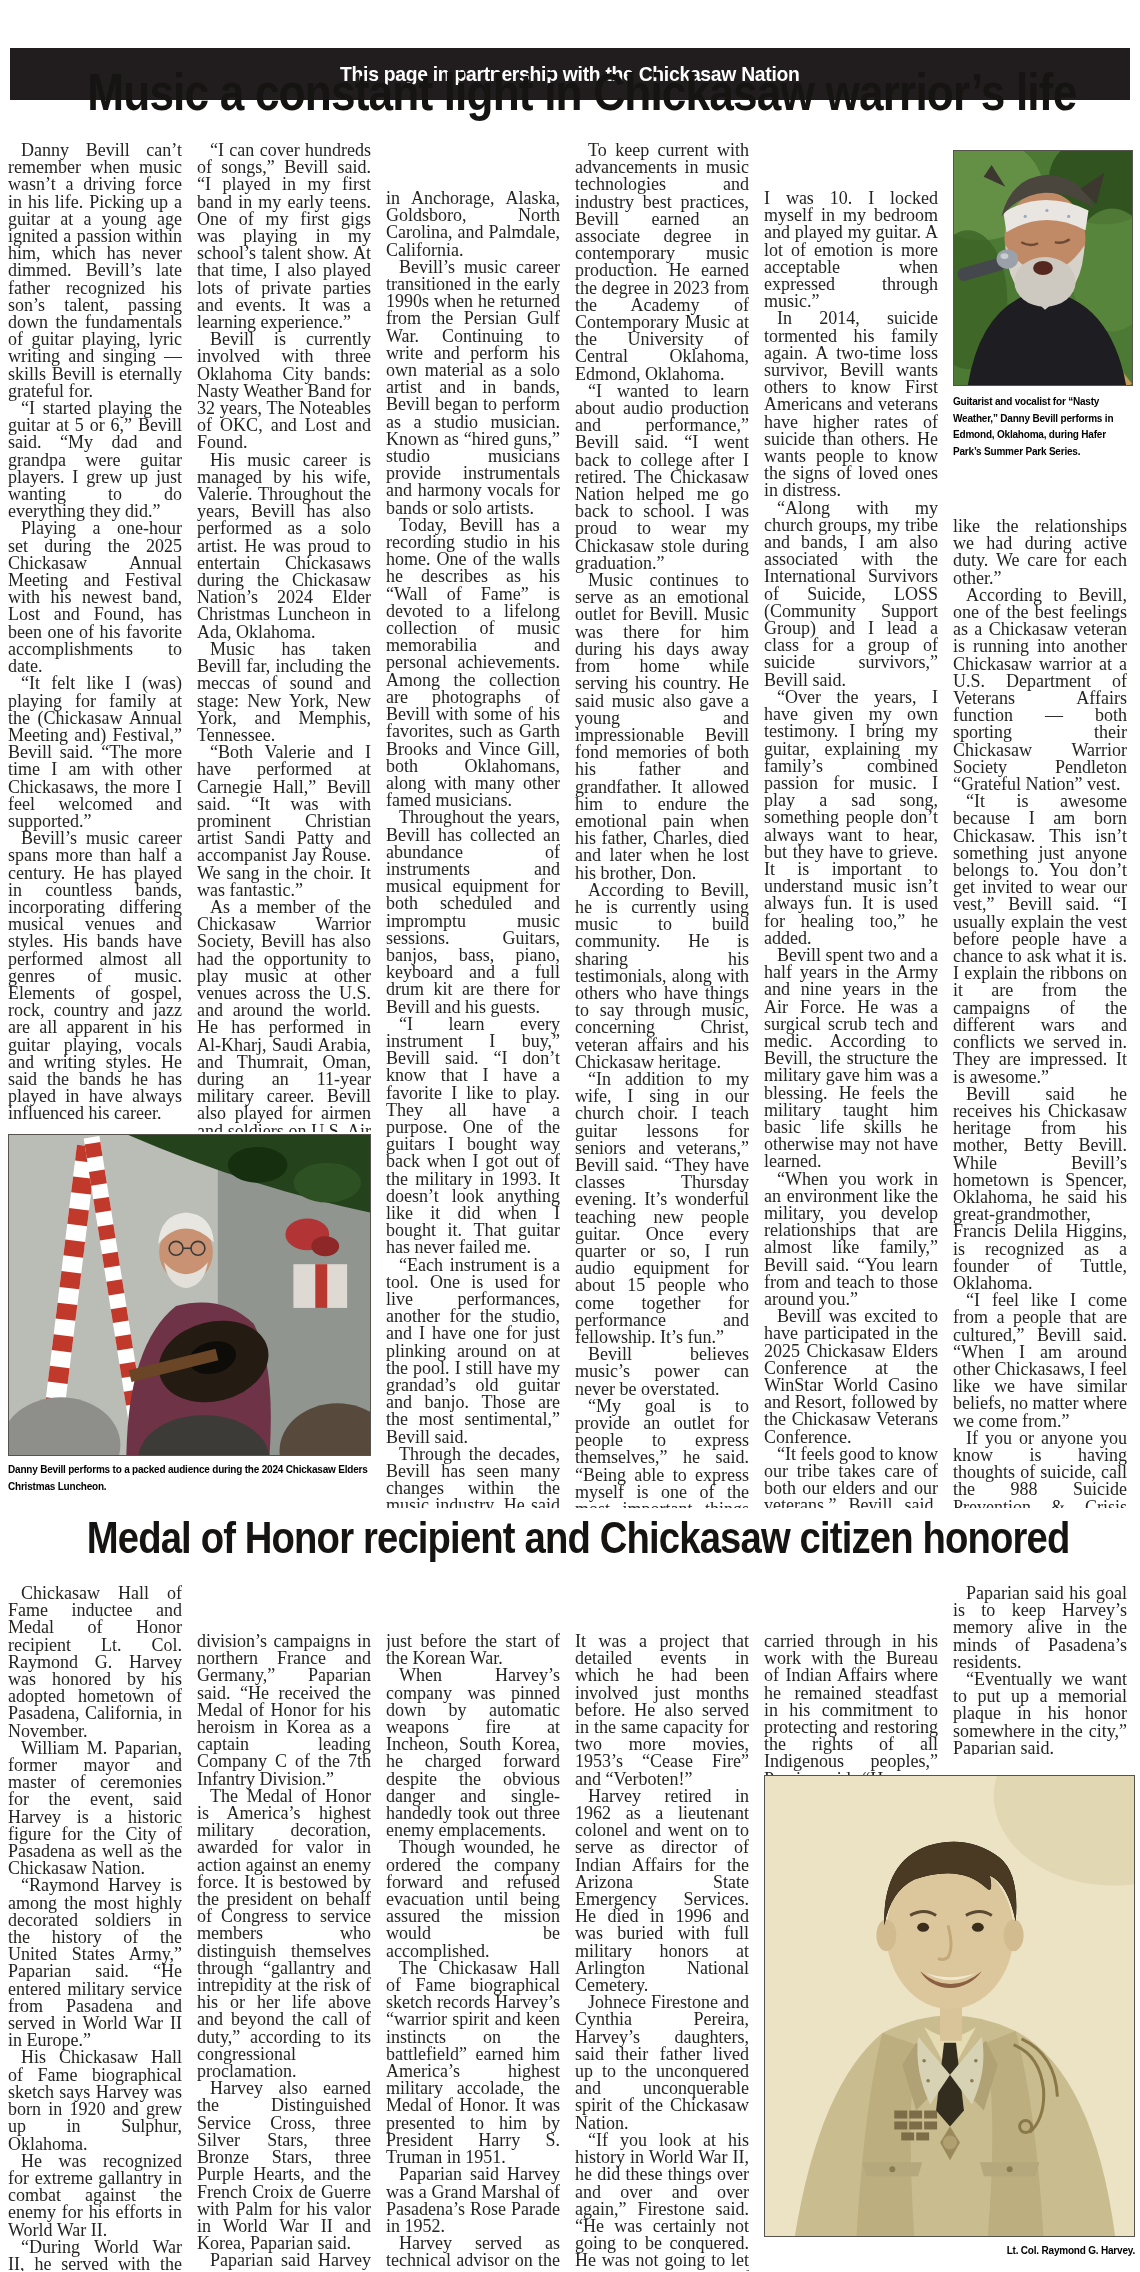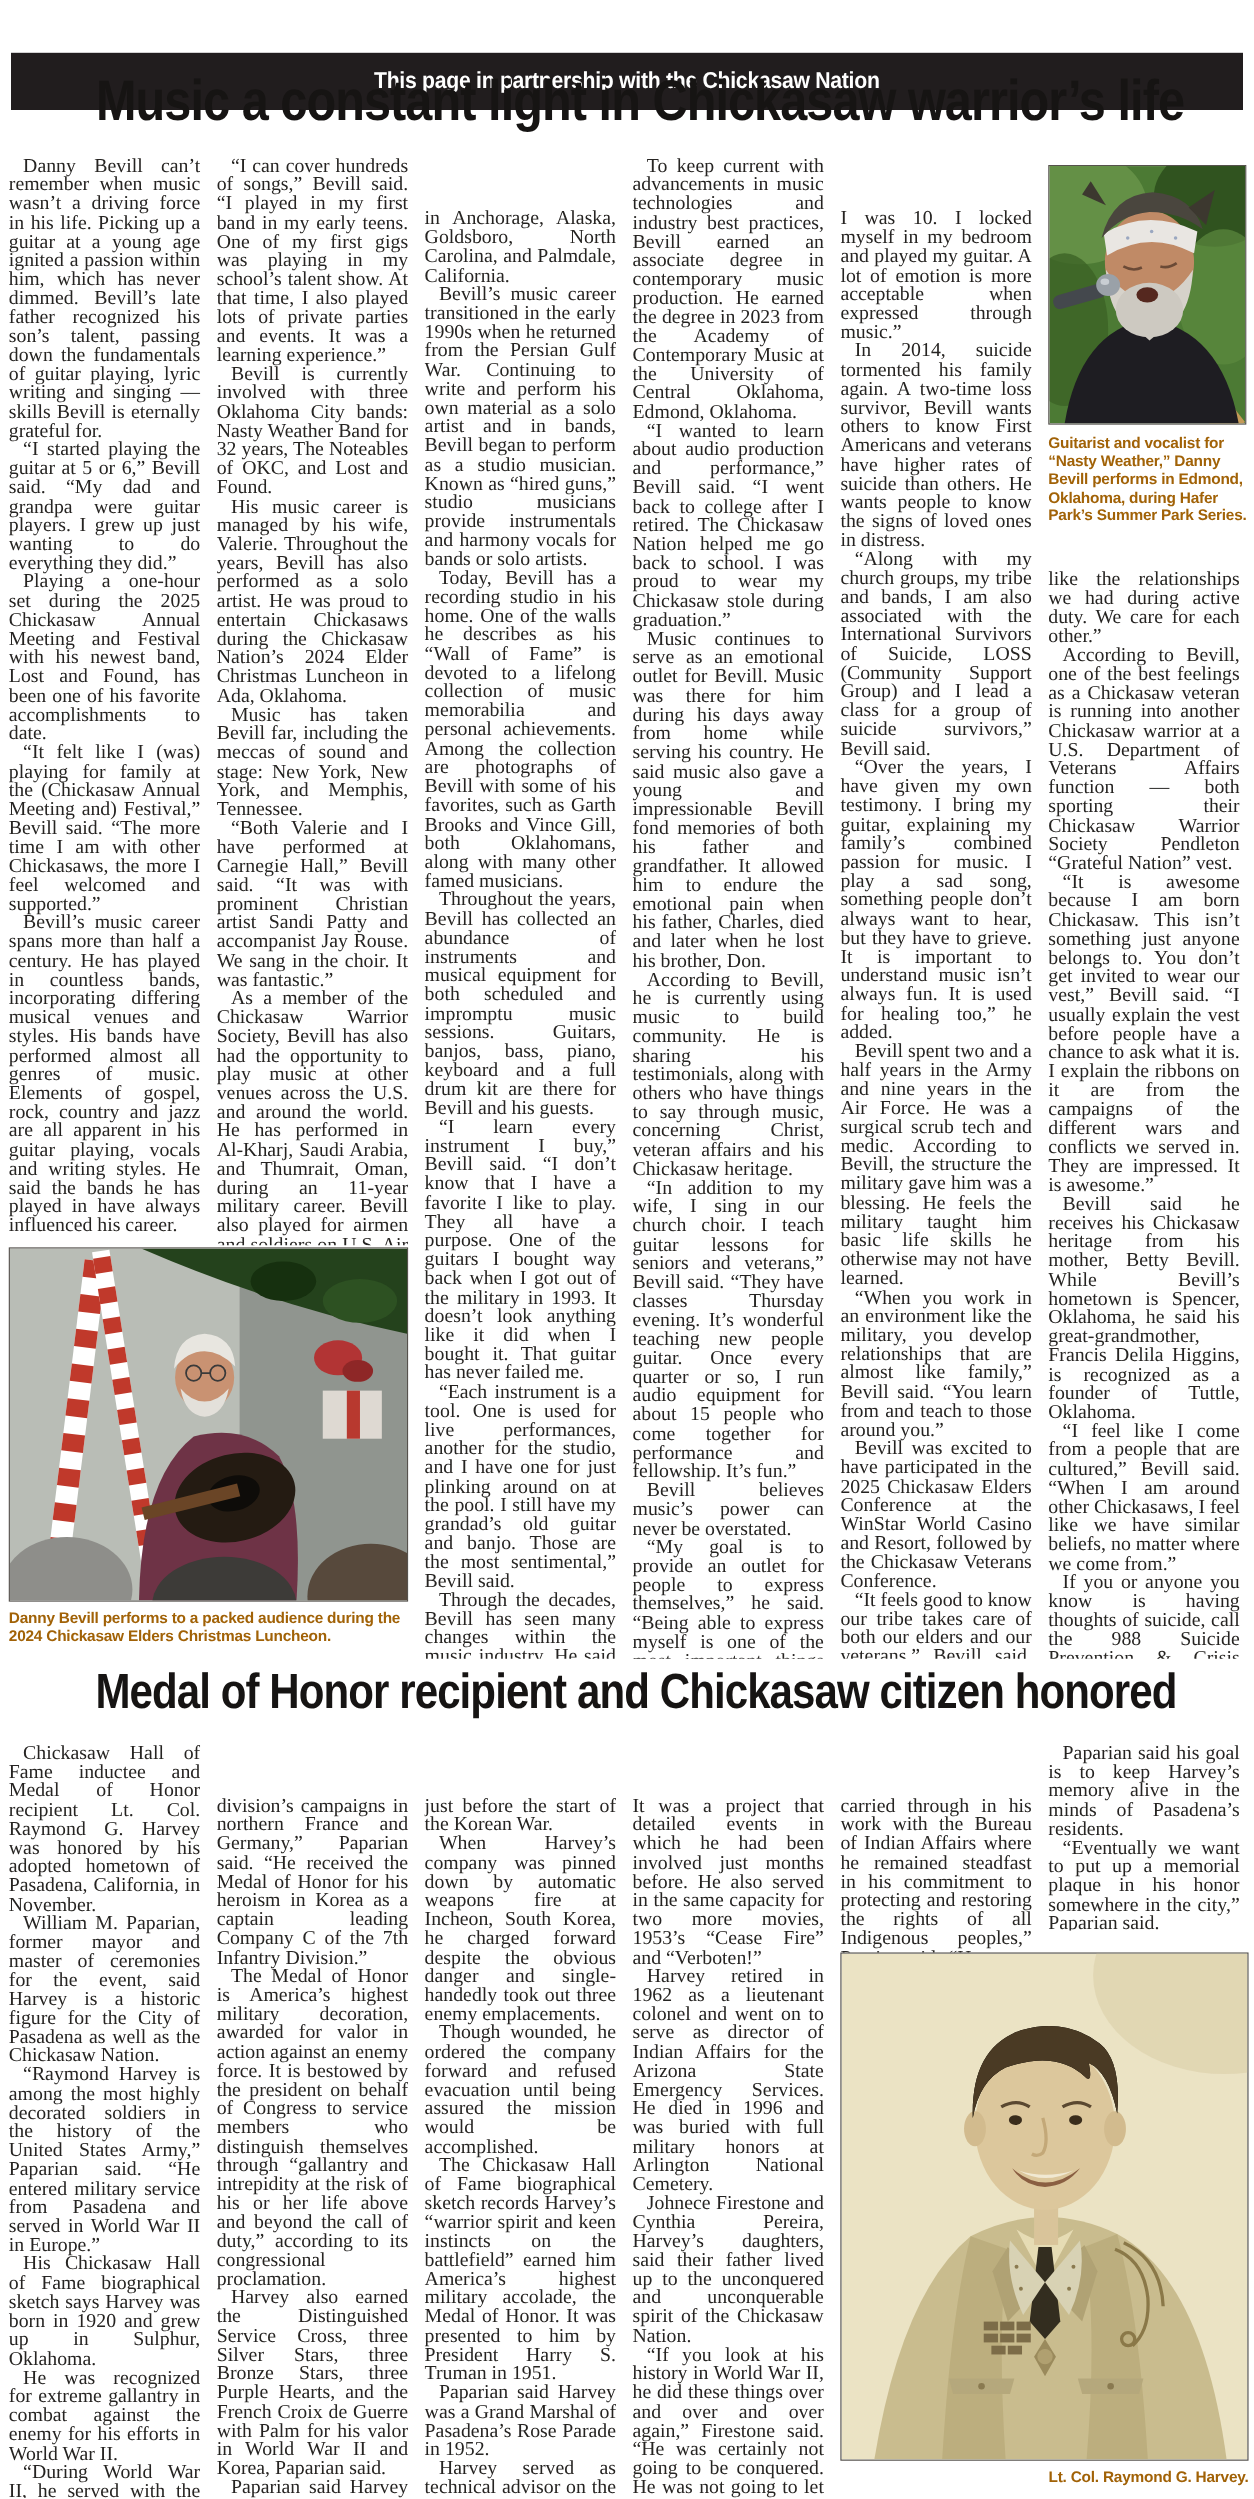--- a/index.html
+++ b/index.html
@@ -14,21 +14,21 @@
             color:#161413;white-space:nowrap;transform:scaleX(.85);transform-origin:center;}
   #headline1{top:62px;} #headline1 .headline{font-size:52px;letter-spacing:-1px;}
   #headline2{top:1512px;} #headline2 .headline{font-size:45px;letter-spacing:-1px;}
   .col{position:absolute;width:174px;text-align:justify;font-size:18px;line-height:17.2px;
        color:#262422;overflow:hidden;}
   .col p{margin:0;text-indent:13px;}
   .col p.flush{text-indent:0;margin-top:48px;}
   .photo{position:absolute;border:1px solid #56524d;box-sizing:border-box;overflow:hidden;background:#ddd;}
   .photo svg{display:block;width:100%;height:100%;}
   .caption{position:absolute;font-family:"Liberation Sans",sans-serif;font-weight:700;
-           font-size:14px;line-height:16.5px;color:#a16207;letter-spacing:-0.2px;text-align:left;}
+           font-size:10px;line-height:16.5px;color:#000000;letter-spacing:-0.2px;text-align:left;}
 </style>
 </head>
 <body>
 
 <div id="page">
 
   <div class="banner">
     <div class="banner-text">This page in partnership with the Chickasaw Nation</div>
   </div>
 

